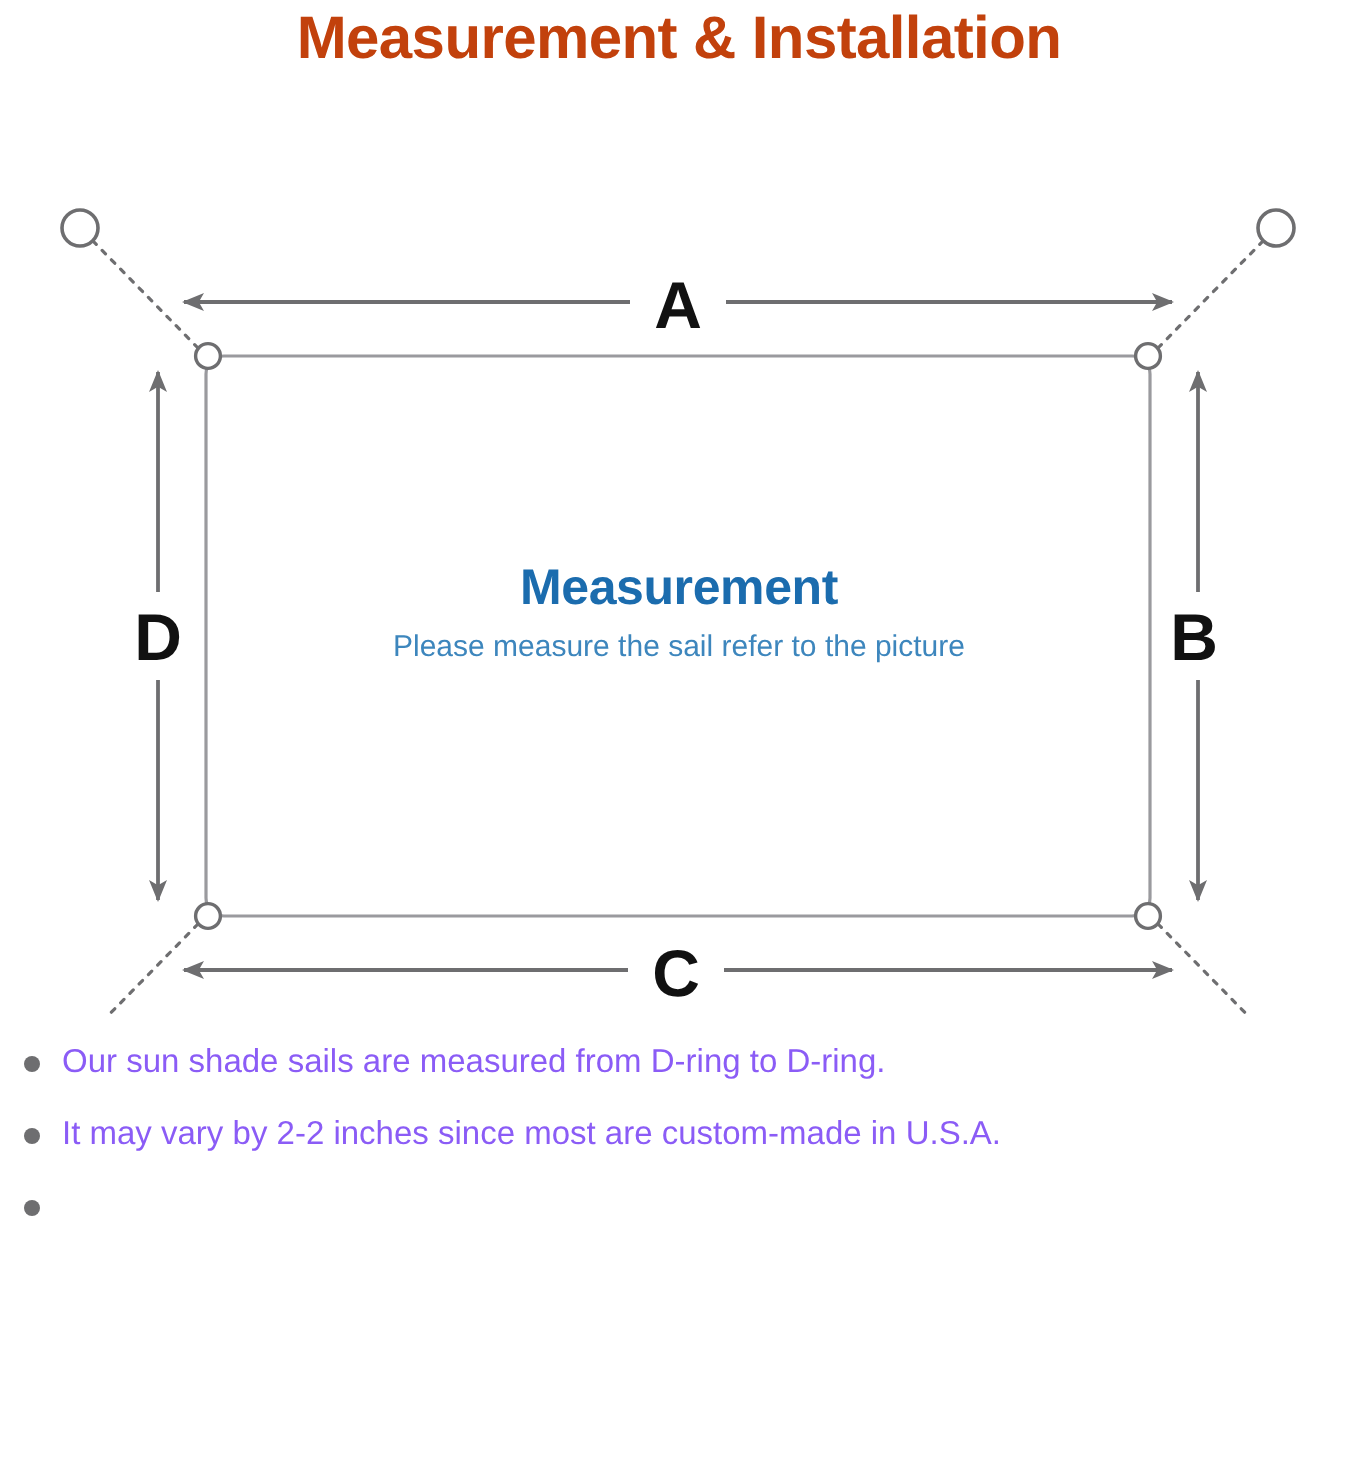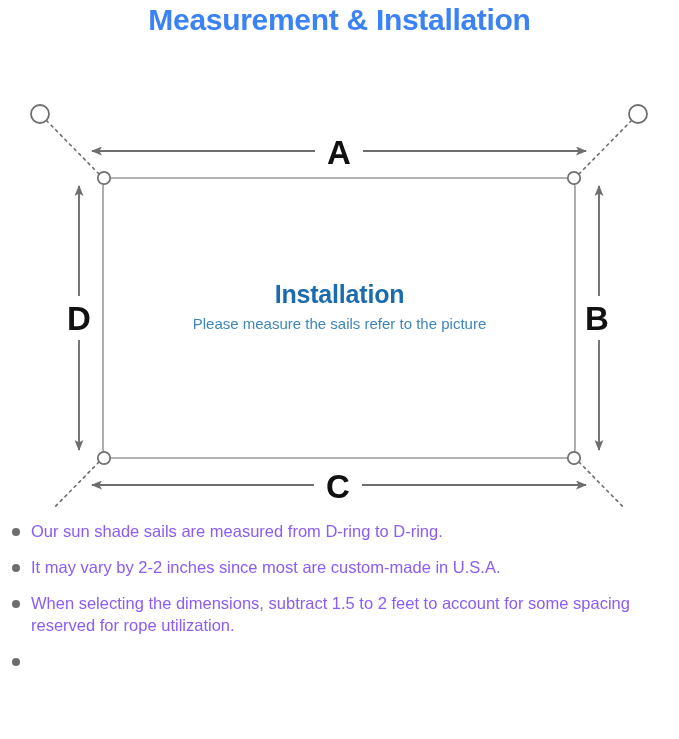--- a/index.html
+++ b/index.html
@@ -13,21 +13,21 @@
     font-family: "Liberation Sans", sans-serif;
     color: #5a5a5a;
     overflow: hidden;
     position: relative;
   }
   #page-title {
     text-align: center;
     font-family: "Liberation Sans", sans-serif;
     font-weight: bold;
     font-size: 30px;
-    color: #3b82f6;
+    color: #c2410c;
     letter-spacing: -0.3px;
     margin: 0;
     padding-top: 2px;
     line-height: 36px;
   }
   #diagram-wrap {
     position: relative;
     width: 679px;
     height: 470px;
   }
@@ -143,33 +143,29 @@
       <line x1="599" y1="258" x2="599" y2="148" marker-end="url(#arrHead)"></line>
       <line x1="599" y1="302" x2="599" y2="412" marker-end="url(#arrHead)"></line>
     </g>
 
     <text x="339" y="126" text-anchor="middle" font-family="Liberation Sans, sans-serif" font-size="33" font-weight="bold" fill="#111111">A</text>
     <text x="338" y="460" text-anchor="middle" font-family="Liberation Sans, sans-serif" font-size="33" font-weight="bold" fill="#111111">C</text>
     <text x="79" y="292" text-anchor="middle" font-family="Liberation Sans, sans-serif" font-size="33" font-weight="bold" fill="#111111">D</text>
     <text x="597" y="292" text-anchor="middle" font-family="Liberation Sans, sans-serif" font-size="33" font-weight="bold" fill="#111111">B</text>
   </svg>
 
-  <div class="center-label" id="measurement-heading">Installation</div>
-  <div class="center-label" id="measurement-sub">Please measure the sails refer to the picture</div>
+  <div class="center-label" id="measurement-heading">Measurement</div>
+  <div class="center-label" id="measurement-sub">Please measure the sail refer to the picture</div>
 </div>
 
 <ul id="notes-list">
   <li class="note-item">
     <span class="note-bullet"></span>
     <span>Our sun shade sails are measured from D-ring to D-ring.</span>
   </li>
   <li class="note-item">
     <span class="note-bullet"></span>
     <span>It may vary by 2-2 inches since most are custom-made in U.S.A.</span>
   </li>
   <li class="note-item">
     <span class="note-bullet"></span>
-    <span>When selecting the dimensions, subtract 1.5 to 2 feet to account for some spacing reserved for rope utilization.</span>
-  </li>
-  <li class="note-item">
-    <span class="note-bullet"></span>
   </li>
 </ul>
 
 </body></html>

